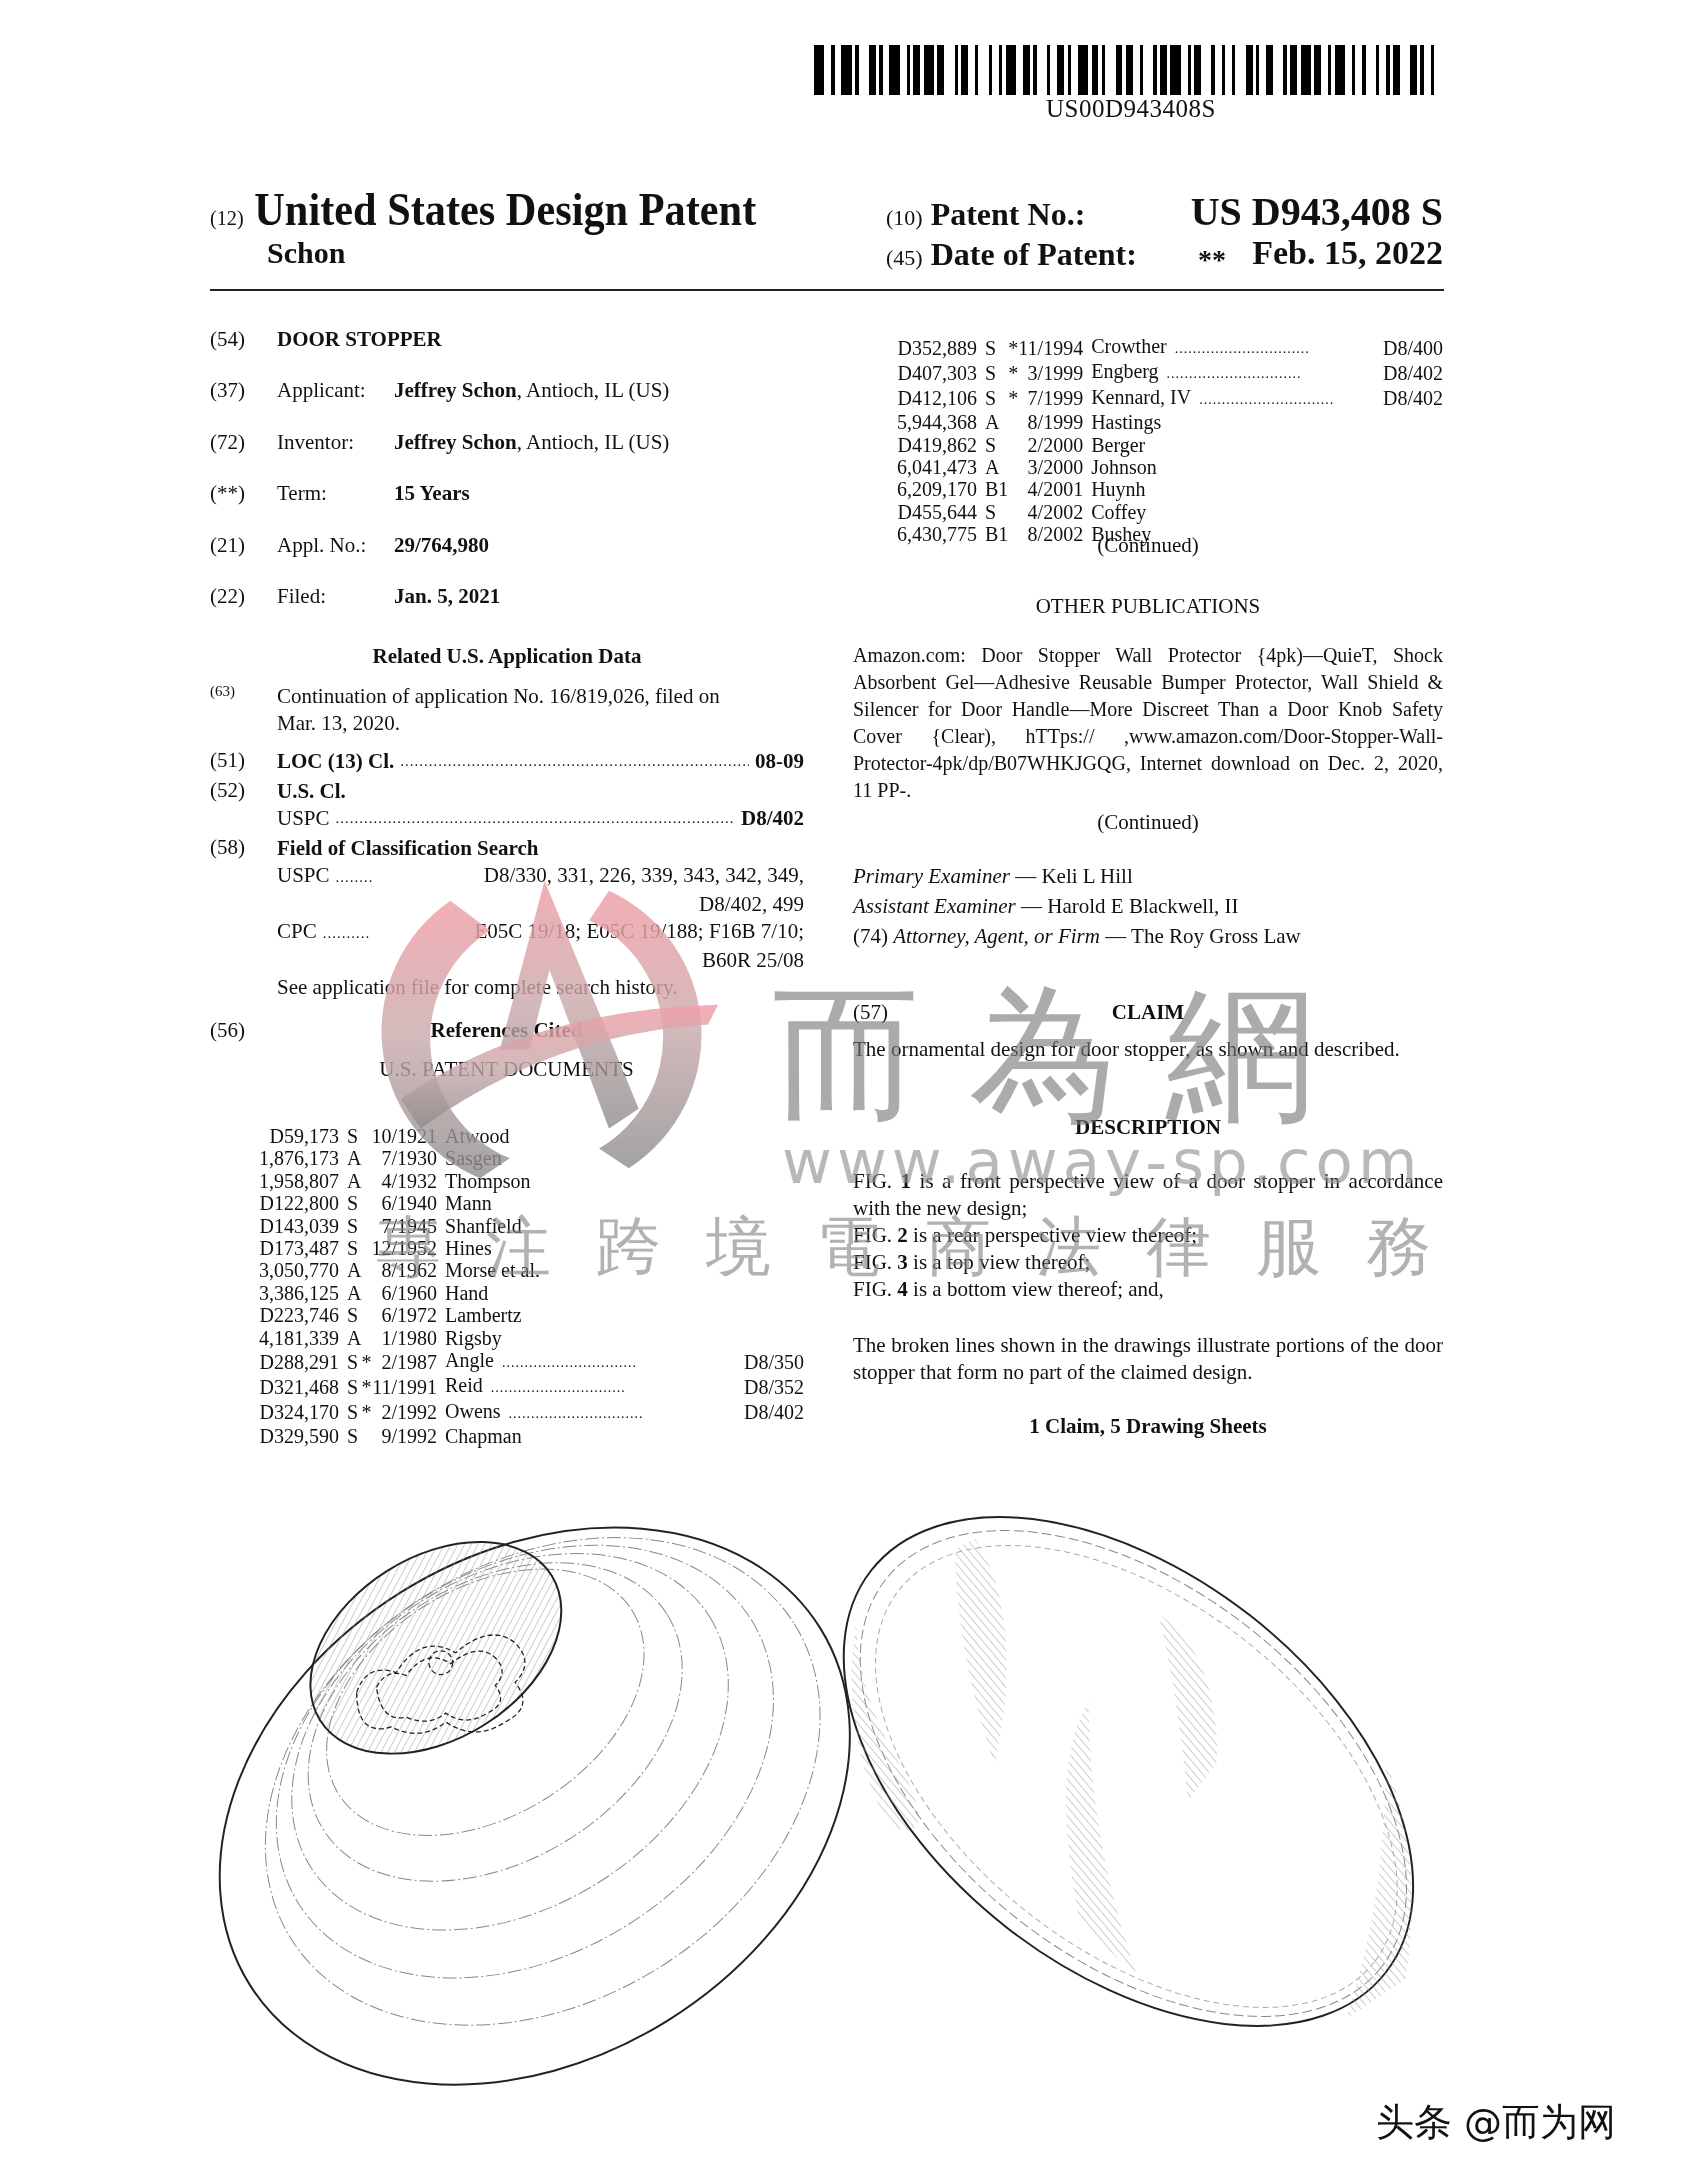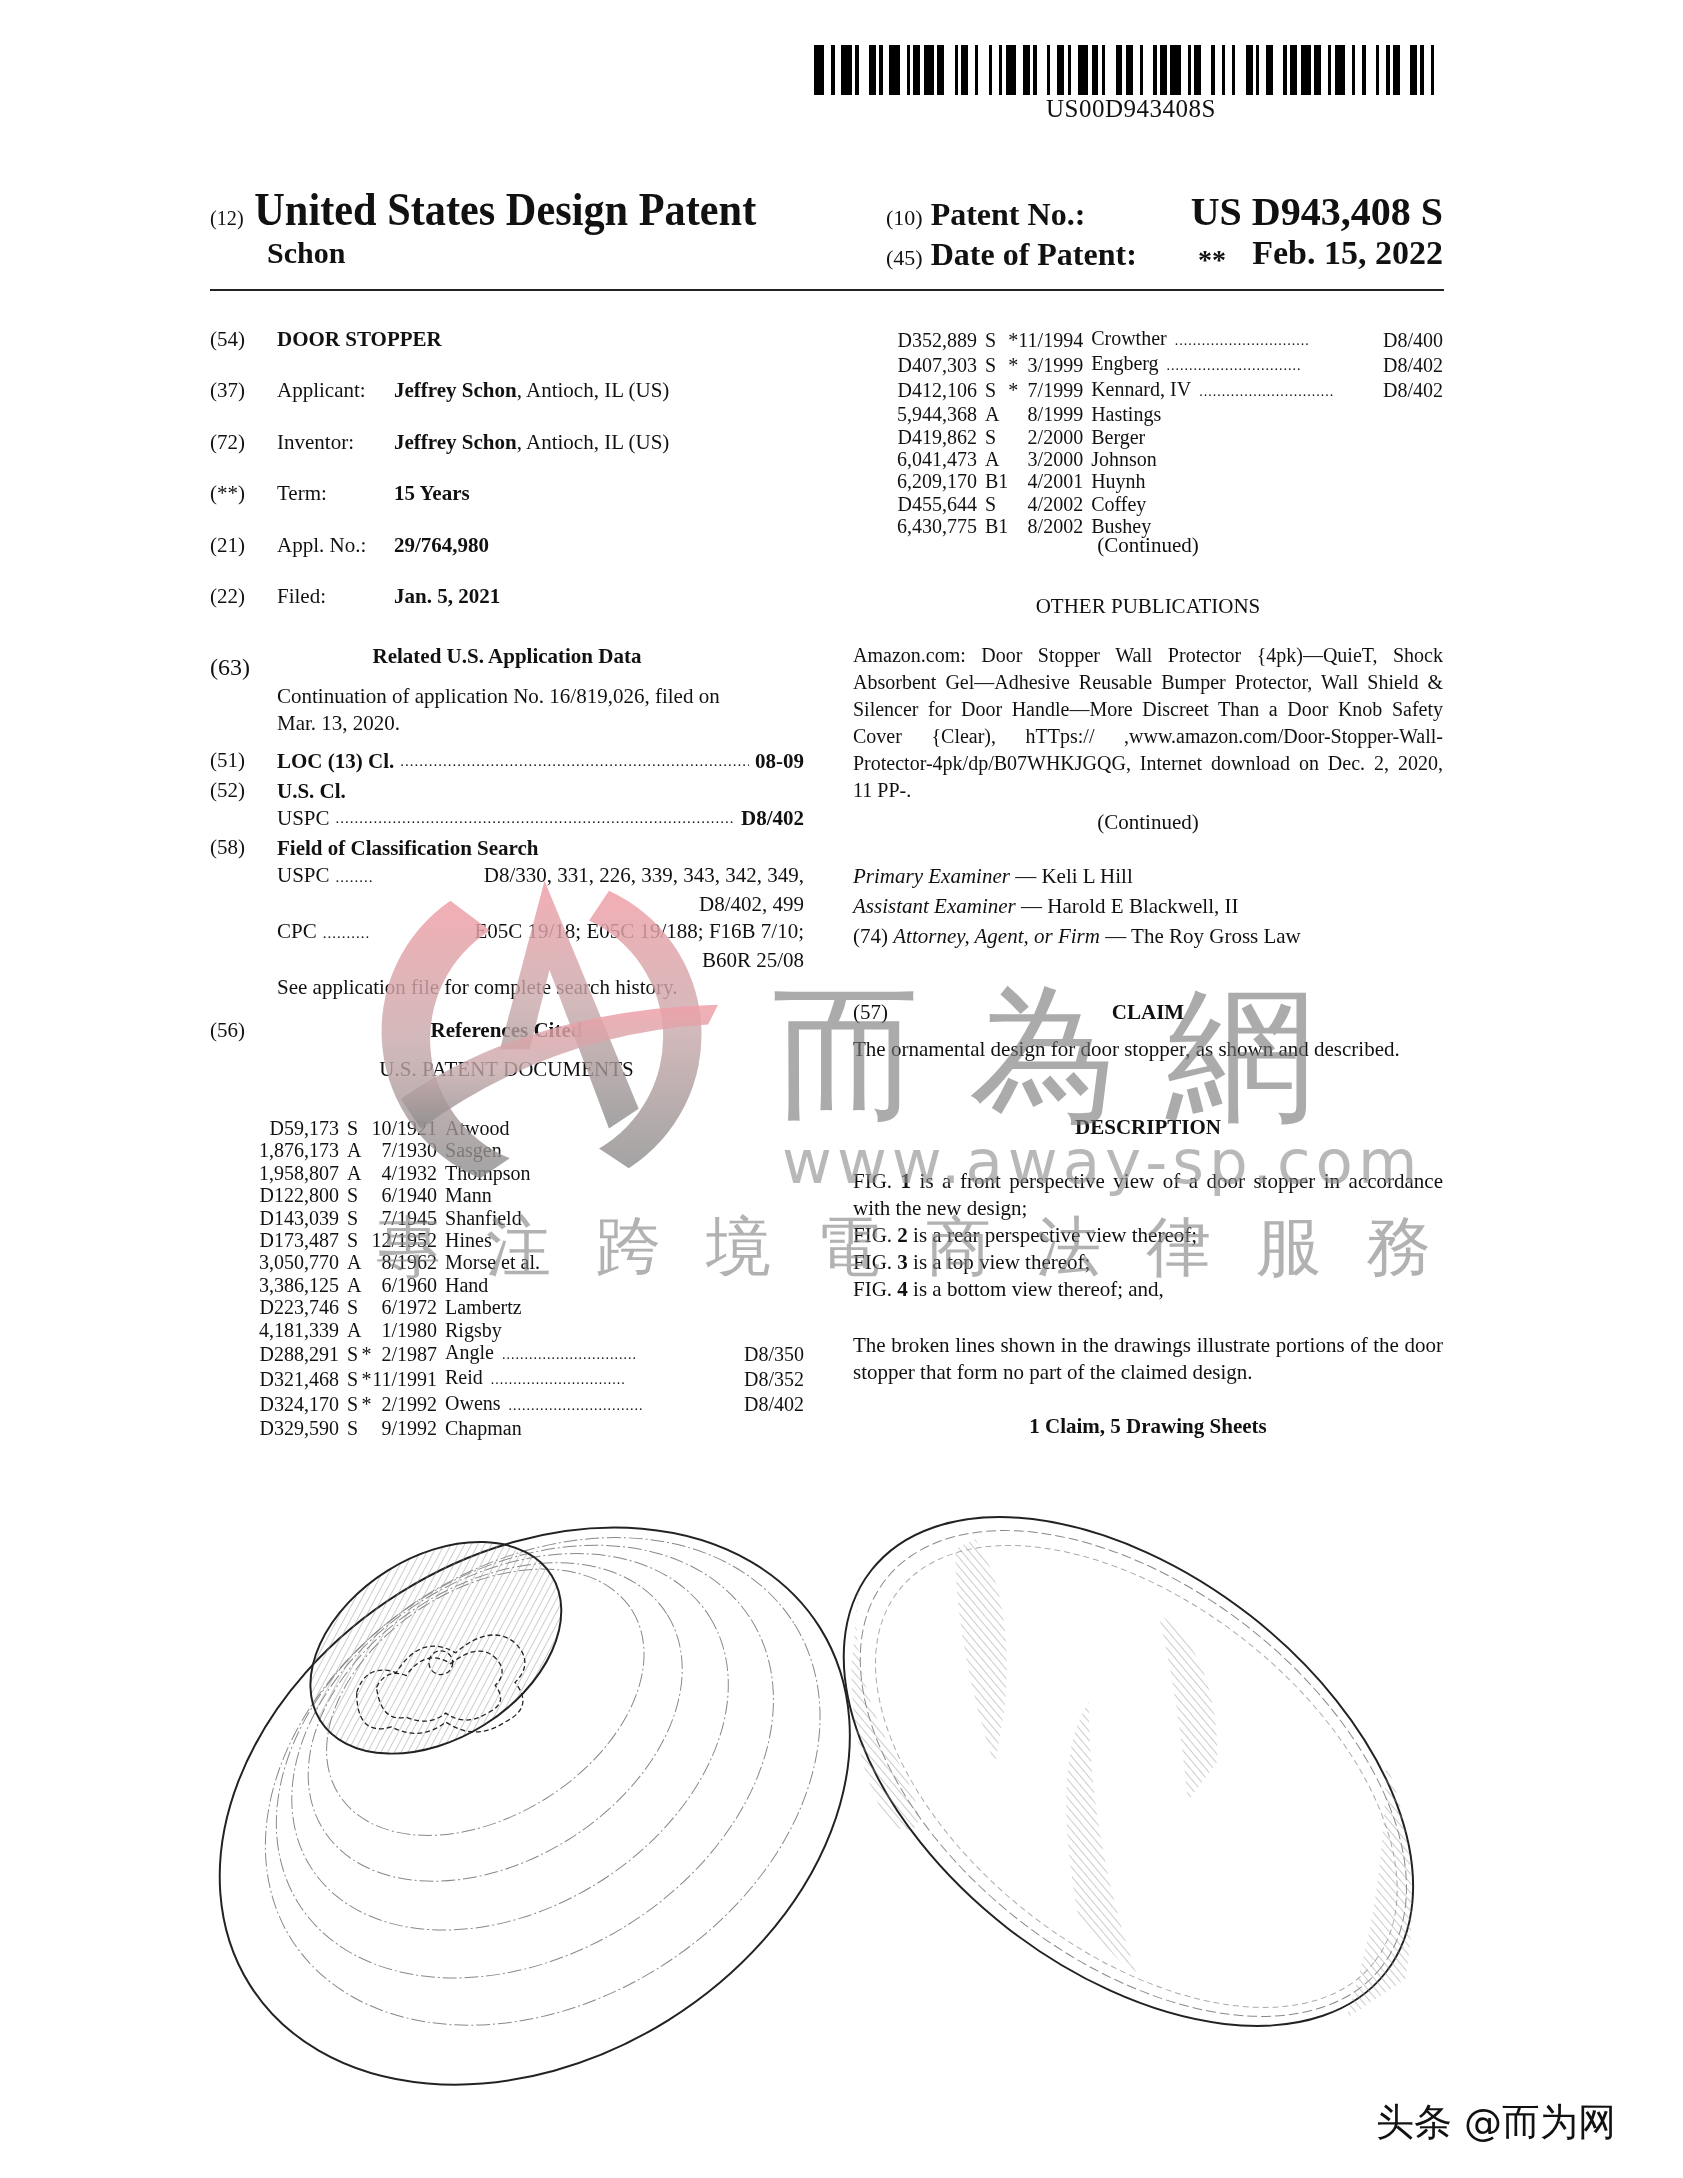--- a/index.html
+++ b/index.html
@@ -29,21 +29,21 @@
   .field-row .lab { position: absolute; left: 67px; }
   .field-row .val { position: absolute; left: 184px; }
   .block { position: absolute; left: 277px; width: 527px; font-size: 21px; line-height: 27px; }
   .lead { display: flex; align-items: flex-start; width: 100%; }
   .lead .dots { flex: 1; overflow: hidden; white-space: nowrap; margin: 0 6px; letter-spacing: 1px; font-size: 15px; }
   .lead .dots::before { content: "......................................................................................................................................................"; }
   .ralign { text-align: right; }
   .center { text-align: center; }
 
   
-  .reftable { position: absolute; border-collapse: collapse; font-size: 20px; line-height: 22.4px; }
+  .reftable { position: absolute; border-collapse: collapse; font-size: 20px; line-height: 22.4px; margin-top: 8px; }
   .reftable td { padding: 0; white-space: nowrap; }
   .reftable td.num { text-align: right; width: 99px; }
   .reftable td.kind { width: 40px; padding-left: 8px; }
   .reftable td.star { width: 24px; text-align: center; }
   .reftable td.date { text-align: right; width: 73px; }
   .reftable td.name { padding-left: 8px; }
   .reftable td.cls { text-align: right; }
 
   
   .rcol { position: absolute; left: 853px; width: 590px; font-size: 21px; line-height: 27px; }
@@ -219,21 +219,21 @@
   <span class="val b">29/764,980</span>
 </div>
 <div class="field-row" style="top:584px;">
   <span class="code">(22)</span>
   <span class="lab">Filed:</span>
   <span class="val b">Jan. 5, 2021</span>
 </div>
 
 <div class="abs b center" style="left:210px; top:644px; width:594px; font-size:21px;">Related U.S. Application Data</div>
 
-<div class="abs" style="left:210px; top:654px; font-size:24px;">(63)</div>
+<div class="abs" style="left:210px; top:683px; font-size:15px;">(63)</div>
 <div class="block" style="top:683px;">
   <div style="white-space:nowrap;">Continuation of application No. 16/819,026, filed on</div>
   <div>Mar. 13, 2020.</div>
 </div>
 
 <div class="abs" style="left:210px; top:748px; font-size:21px;">(51)</div>
 <div class="block" style="top:748px;">
   <div class="lead">
       <span class="b">LOC (13) Cl.</span>
       <span class="dots"></span>

